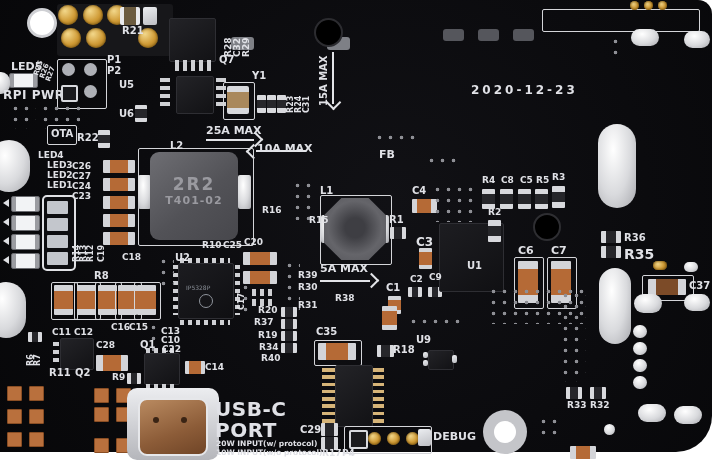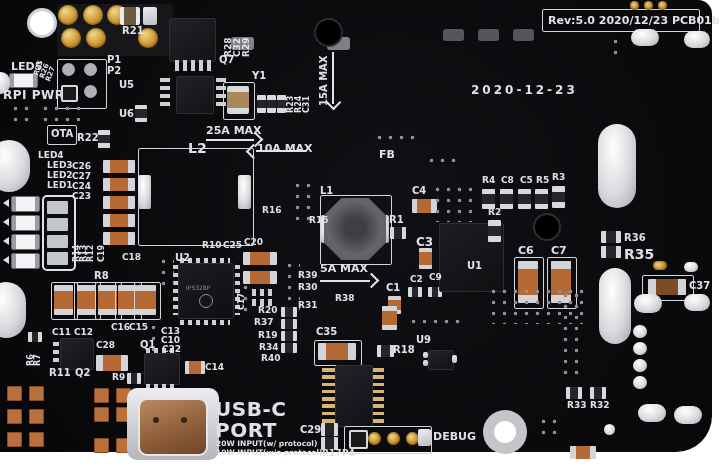--- a/index.html
+++ b/index.html
@@ -120,20 +120,24 @@
 
     <div class="obox" style="left:47px;top:125px;width:28px;height:18px;"></div>
     <div class="bind" style="left:51px;top:129px;font-size:10px;">OTA</div>
     <div class="res-v" style="left:98px;top:130px;width:12px;height:18px;"></div>
     <div class="via" style="left:10px;top:103px;width:26px;height:26px;"></div>
     <div class="via" style="left:40px;top:103px;width:40px;height:26px;"></div>
 
     <div class="obox" style="left:138px;top:148px;width:114px;height:96px;"></div>
     <div class="sil" style="left:138px;top:175px;width:13px;height:34px;border-radius:2px;"></div>
     <div class="sil" style="left:238px;top:175px;width:13px;height:34px;border-radius:2px;"></div>
+    <div class="l2body" style="left:150px;top:152px;width:88px;height:88px;">
+      <div style="margin-top:22px;font-size:17px;letter-spacing:2px;">2R2</div>
+      <div style="font-size:11px;letter-spacing:1px;">T401-02</div>
+    </div>
 
     <div class="batt" style="left:42px;top:195px;width:30px;height:72px;"></div>
     <div class="bbar" style="left:47px;top:201px;width:21px;height:13px;"></div>
     <div class="bbar" style="left:47px;top:218px;width:21px;height:13px;"></div>
     <div class="bbar" style="left:47px;top:235px;width:21px;height:13px;"></div>
     <div class="bbar" style="left:47px;top:252px;width:21px;height:13px;"></div>
     <div class="led" style="left:11px;top:196px;width:27px;height:14px;"></div>
     <div class="led" style="left:11px;top:215px;width:27px;height:14px;"></div>
     <div class="led" style="left:11px;top:234px;width:27px;height:14px;"></div>
     <div class="led" style="left:11px;top:253px;width:27px;height:14px;"></div>
@@ -162,21 +166,20 @@
     <div class="res-h" style="left:428px;top:287px;width:14px;height:10px;"></div>
     <div class="cap-v" style="left:388px;top:296px;width:13px;height:18px;"></div>
     <div class="ic" style="left:439px;top:223px;width:63px;height:67px;background:linear-gradient(145deg,#1d1d21,#101013);"></div>
 
     <div class="via" style="left:374px;top:132px;width:44px;height:11px;"></div>
     <div class="via" style="left:426px;top:155px;width:30px;height:11px;"></div>
 
     <div class="bind" style="left:471px;top:84px;font-size:12px;letter-spacing:3px;">2020-12-23</div>
 
     <div class="obox" style="left:542px;top:9px;width:156px;height:21px;"></div>
-    <div class="bind" style="left:548px;top:15px;font-size:11px;">Rev:5.0 2020/12/23 PCB01b</div>
     <div class="gold" style="left:630px;top:1px;width:9px;height:9px;"></div>
     <div class="gold" style="left:644px;top:1px;width:9px;height:9px;"></div>
     <div class="gold" style="left:658px;top:1px;width:9px;height:9px;"></div>
     <div class="sil" style="left:631px;top:29px;width:28px;height:17px;"></div>
     <div class="sil" style="left:684px;top:31px;width:26px;height:17px;"></div>
     <div class="via" style="left:610px;top:36px;width:12px;height:20px;"></div>
 
     <div class="sil" style="left:598px;top:124px;width:38px;height:84px;"></div>
     <div class="res-v" style="left:482px;top:189px;width:13px;height:20px;"></div>
     <div class="res-v" style="left:500px;top:189px;width:13px;height:20px;"></div>
@@ -311,21 +314,21 @@
         <span class="sk" style="left: 119px; top: 109px; font-size: 10px;">U6</span>
         <span class="sk" style="left: 219px; top: 55px; font-size: 10px;">Q7</span>
         <span class="sk" style="left: 224px; top: 57px; font-size: 9px; transform-origin: 0px 0px; transform: rotate(-90deg);">R28</span>
         <span class="sk" style="left: 233px; top: 57px; font-size: 9px; transform-origin: 0px 0px; transform: rotate(-90deg);">C32</span>
         <span class="sk" style="left: 242px; top: 57px; font-size: 9px; transform-origin: 0px 0px; transform: rotate(-90deg);">R29</span>
         <span class="sk" style="left: 252px; top: 71px; font-size: 10px;">Y1</span>
         <span class="sk" style="left: 287px; top: 113px; font-size: 8px; transform-origin: 0px 0px; transform: rotate(-90deg);">R23</span>
         <span class="sk" style="left: 295px; top: 113px; font-size: 8px; transform-origin: 0px 0px; transform: rotate(-90deg);">R24</span>
         <span class="sk" style="left: 303px; top: 113px; font-size: 8px; transform-origin: 0px 0px; transform: rotate(-90deg);">C31</span>
         <span class="sk" style="left: 77px; top: 133px; font-size: 10px;">R22</span>
-        <span class="sk" style="left: 156px; top: 141px; font-size: 14px; padding-left: 32px;">L2</span>
+        <span class="sk" style="left: 138px; top: 141px; font-size: 10px; padding-left: 32px;">L2</span>
         <span class="sk" style="left: 38px; top: 151px;">LED4</span>
         <span class="sk" style="left: 47px; top: 161px;">LED3</span>
         <span class="sk" style="left: 47px; top: 171px;">LED2</span>
         <span class="sk" style="left: 47px; top: 181px;">LED1</span>
         <span class="sk" style="left: 72px; top: 162px;">C26</span>
         <span class="sk" style="left: 72px; top: 172px;">C27</span>
         <span class="sk" style="left: 72px; top: 182px;">C24</span>
         <span class="sk" style="left: 72px; top: 192px;">C23</span>
         <span class="sk" style="left: 206px; top: 125px; font-size: 11px;">25A MAX</span>
         <span class="sk" style="left: 257px; top: 143px; font-size: 11px;">10A MAX</span>

